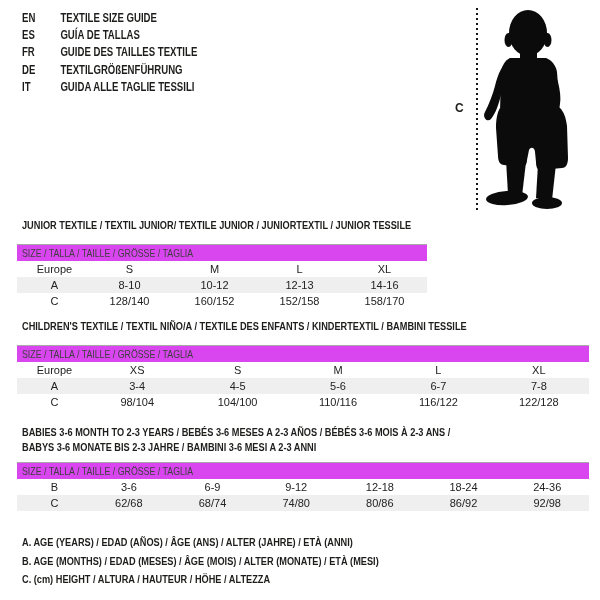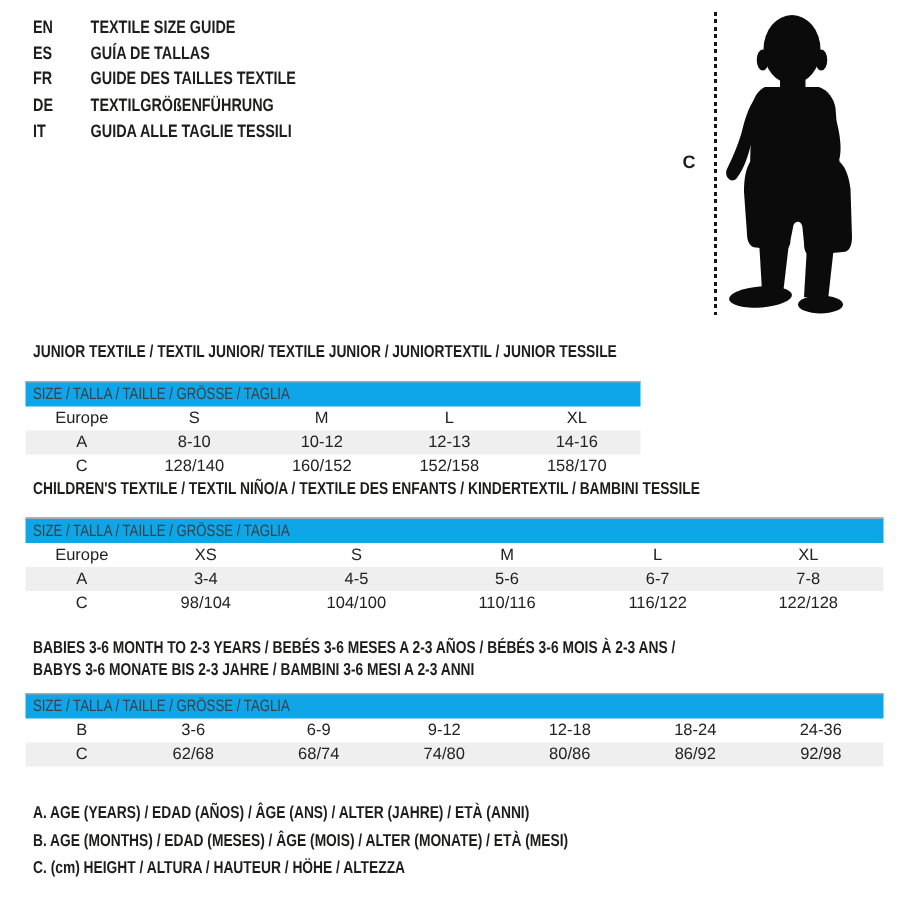--- a/index.html
+++ b/index.html
@@ -18,31 +18,31 @@
   
   .figure{position:absolute;left:450px;top:0;width:150px;height:218px;}
   .c-label{position:absolute;left:5px;top:101px;font-weight:700;font-size:12px;}
   .dash-line{
     position:absolute;left:26px;top:8px;width:2px;height:202px;
     background:repeating-linear-gradient(to bottom,#151515 0 2.5px,transparent 2.5px 5px);
   }
   .figure svg{position:absolute;left:30px;top:0;}
   
   .section{position:absolute;left:17px;}
-  #sections .section:nth-child(1){top:228px;width:410px;}
+  #sections .section:nth-child(1){top:218px;width:410px;}
   #sections .section:nth-child(2){top:319px;width:572px;}
   #sections .section:nth-child(3){top:425px;width:572px;}
   #sections .section:nth-child(3) .size-table{margin-top:7px;}
   .section-title{
     margin-left:5px;font-weight:700;font-size:11.5px;line-height:15px;
     transform:scaleX(0.8);transform-origin:left top;white-space:nowrap;
   }
   .size-table{margin-top:11px;font-size:11px;}
   .size-bar{
-    height:17px;line-height:16px;background:#0ea5e9;border-top:1px solid #a8a8a8;
+    height:17px;line-height:16px;background:#d946ef;border-top:1px solid #a8a8a8;
     padding-left:5px;color:#3f3f3f;box-sizing:border-box;overflow:hidden;
   }
   .bar-text{display:inline-block;transform:scaleX(0.8);transform-origin:left center;white-space:nowrap;}
   .t-row{display:flex;height:16px;align-items:center;color:#222;}
   .t-row.shaded{background:#efefef;}
   .t-label{width:70px;padding-left:5px;box-sizing:border-box;text-align:center;}
   .t-cell{flex:1;text-align:center;}
   
   .legend{
     position:absolute;left:22px;top:533px;

